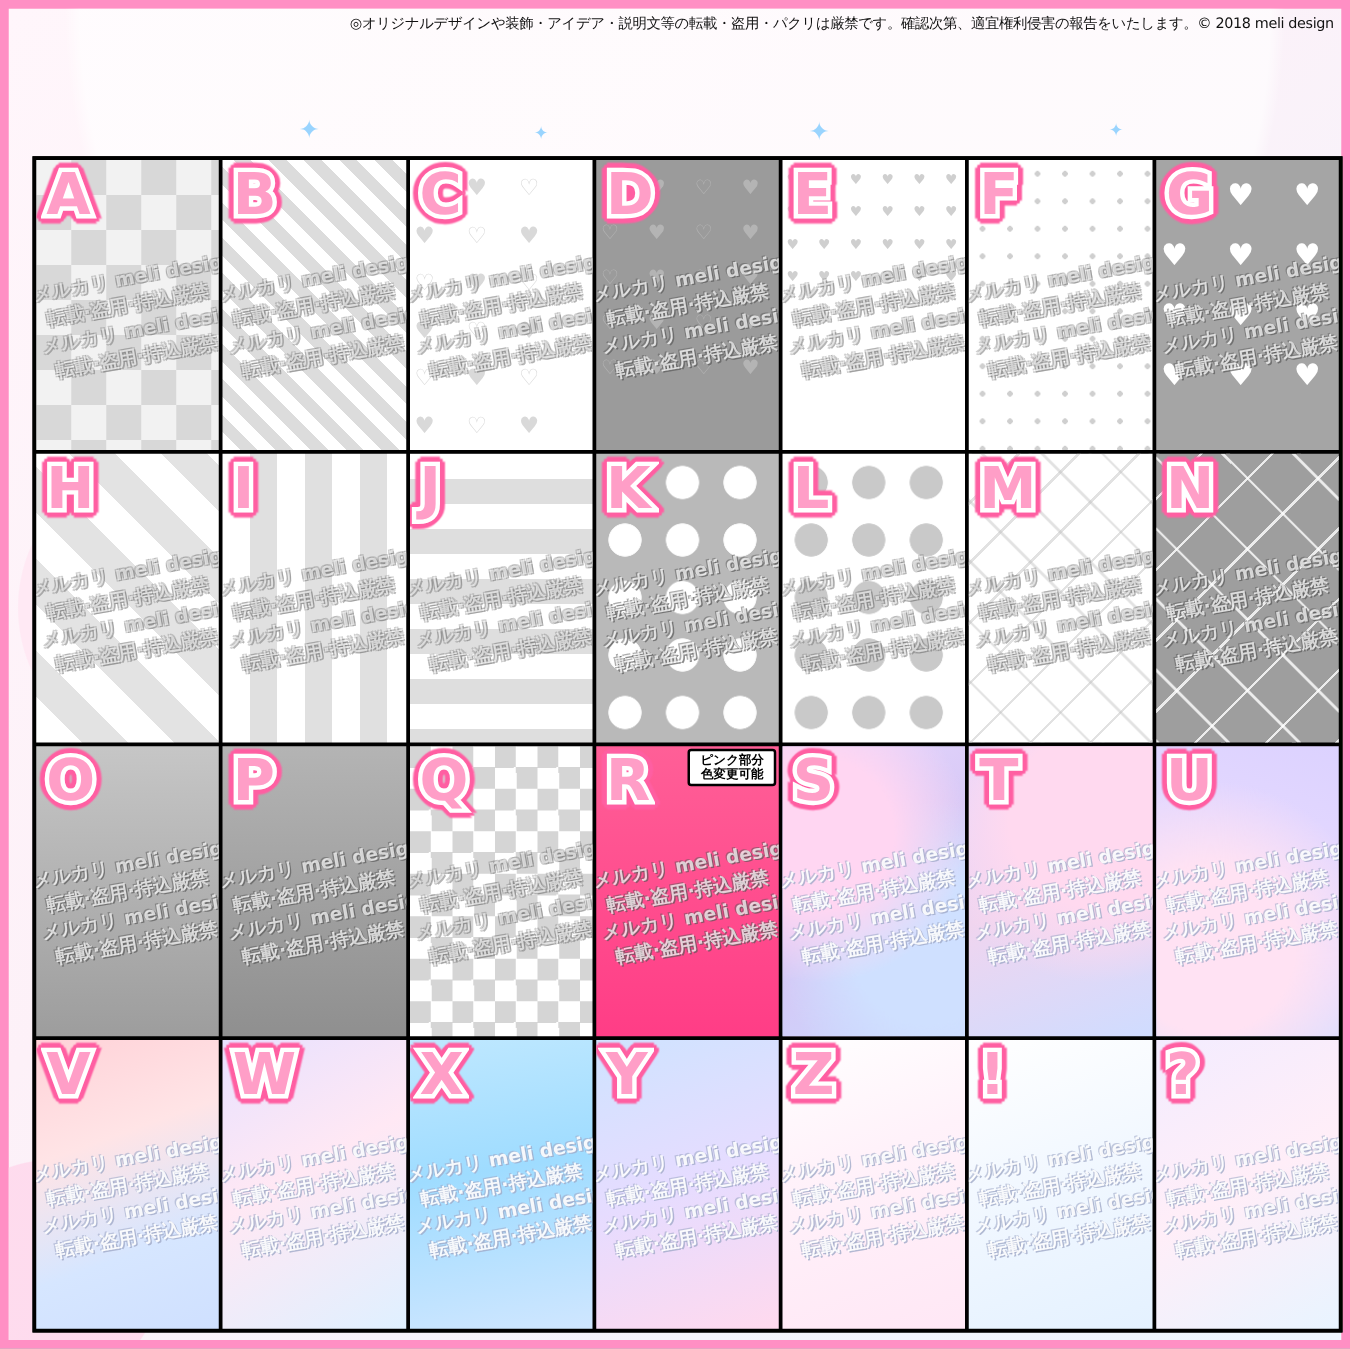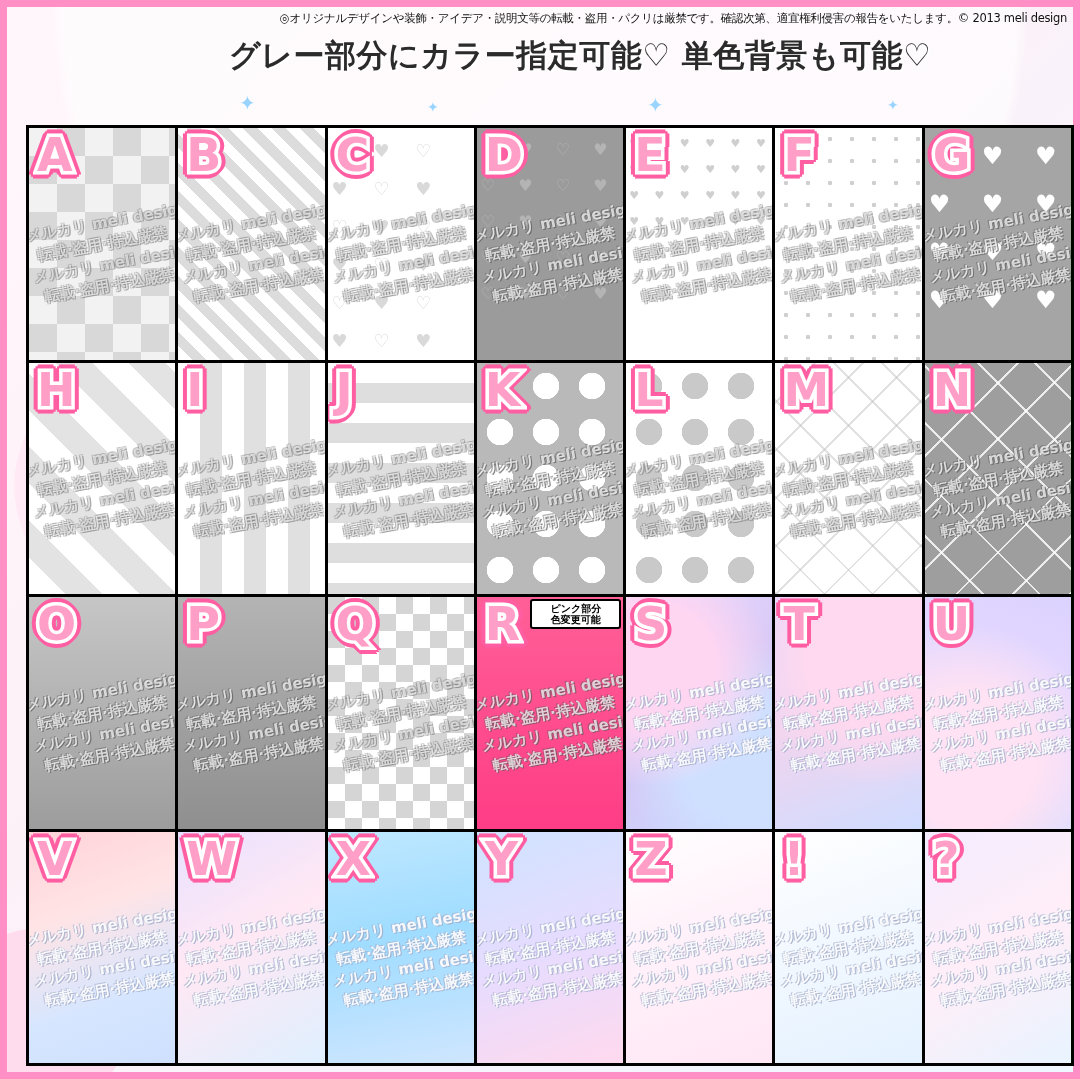--- a/index.html
+++ b/index.html
@@ -91,21 +91,21 @@
     text-shadow:
       1px 1px 0 rgba(120,120,120,.55), -1px -1px 0 rgba(120,120,120,.35),
       1px -1px 0 rgba(120,120,120,.35), -1px 1px 0 rgba(120,120,120,.35);
     text-align:center;
     font-family:"DejaVu Sans",sans-serif;
   }
   .note{
     position:absolute;right:2px;top:2px;z-index:6;
     background:#fff;border:2px solid #000;border-radius:3px;
     font-size:10px;font-weight:bold;line-height:1.1;color:#000;
-    padding:2px 18px;text-align:center;white-space:pre-line;
+    padding:2px 8px;text-align:center;white-space:pre-line;
   }
 
   
   .p-checker-lg{background:
      repeating-conic-gradient(#d8d8d8 0% 25%, #f2f2f2 0% 50%) 0 0/56px 56px;}
   .p-diaglines{background:
      repeating-linear-gradient(45deg,#ffffff 0 10px,#dcdcdc 10px 20px);}
   .p-hearts-w{background:#ffffff;}
   .p-hearts-w:after{content:"♡ ♥ ♡ ♥ ♡ ♥ ♡ ♥ ♡ ♥ ♡ ♥ ♡ ♥ ♡ ♥ ♡ ♥ ♡ ♥ ♡ ♥";
      position:absolute;inset:0;color:#d9d9d9;font-size:18px;line-height:38px;
@@ -171,22 +171,21 @@
     color:rgba(255,255,255,.9);
     text-shadow:1px 1px 0 rgba(160,170,200,.8),-1px -1px 0 rgba(160,170,200,.6);
   }
 </style>
 </head>
 <body>
 
 <div class="page">
 
   <div class="header">
-    <div class="copyright">◎オリジナルデザインや装飾・アイデア・説明文等の転載・盗用・パクリは厳禁です。確認次第、適宜権利侵害の報告をいたします。© 2013 meli design</div>
-    <div class="subtitle">グレー部分にカラー指定可能♡ 単色背景も可能♡</div>
+    <div class="copyright">◎オリジナルデザインや装飾・アイデア・説明文等の転載・盗用・パクリは厳禁です。確認次第、適宜権利侵害の報告をいたします。© 2018 meli design</div>
     <span class="sparkle" style="left:232px;top:84px;">✦</span>
     <span class="sparkle" style="left:420px;top:92px;font-size:14px;">✦</span>
     <span class="sparkle" style="left:640px;top:86px;">✦</span>
     <span class="sparkle" style="left:880px;top:90px;font-size:14px;">✦</span>
   </div>
 
   <div class="grid" id="grid">
       <div class="cell p-checker-lg">
         <div class="letter">A</div>
         <div class="wm ">

